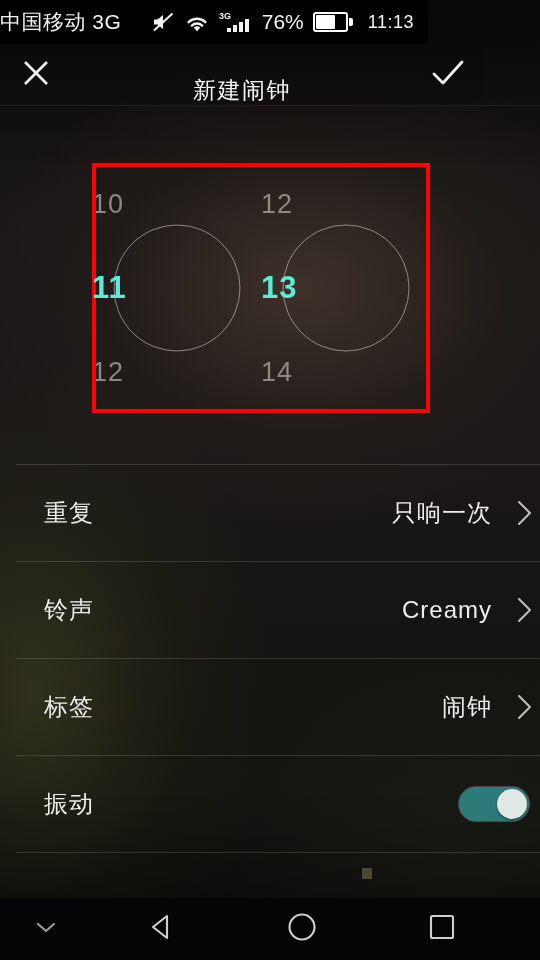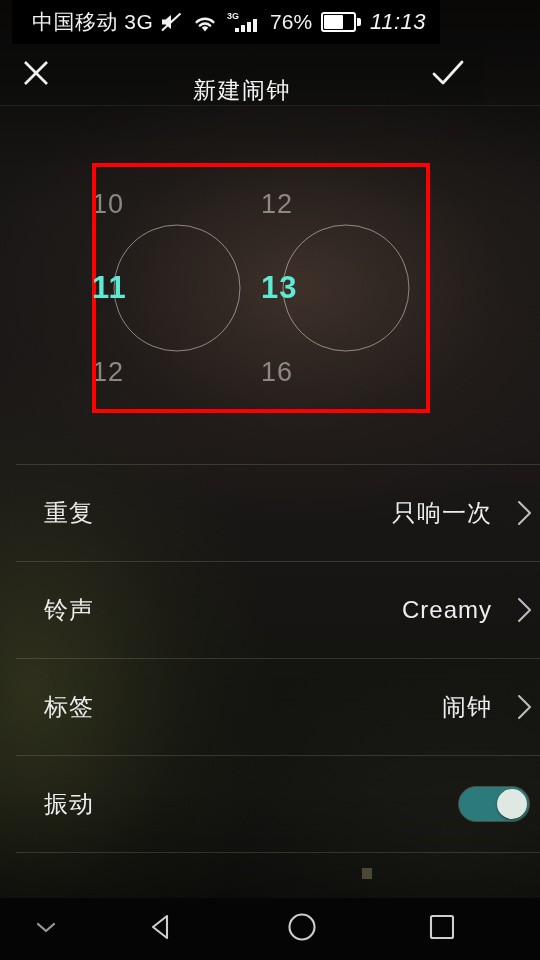--- a/index.html
+++ b/index.html
@@ -26,32 +26,32 @@
       radial-gradient(ellipse 400px 260px at 85% 88%, rgba(38,40,30,0.45) 0%, rgba(0,0,0,0) 75%),
       linear-gradient(180deg,#0d0c0b 0%,#191716 22%,#1b1817 46%,#16171180 70%,#0e0e0c 100%);
   }
   .wallpaper:after{
     content:"";position:absolute;inset:0;
     background:linear-gradient(180deg, rgba(0,0,0,0.35) 0%, rgba(0,0,0,0) 18%, rgba(0,0,0,0) 82%, rgba(0,0,0,0.45) 100%);
   }
 
   
   .statusbar {
-    position:absolute; left:12px; top:0; width:428px; height:44px;
+    position:absolute; left:0; top:0; width:428px; height:44px;
     background:#000;
     display:flex; align-items:center;
-    padding:0 14px 0 20px;
+    padding:0 14px 0 0;
     color:#f2f2f2;
     z-index:30;
   }
   .carrier { font-size:21px; letter-spacing:0.5px; white-space:nowrap; }
   .sb-right { margin-left:auto; display:flex; align-items:center; gap:9px; }
   .sb-icon { display:flex; align-items:center; }
   .bat-pct { font-size:21px; letter-spacing:0px; }
-  .clock { font-size:22px; letter-spacing:0.5px;font-style:italic; }
+  .clock { font-size:18px; margin-left:6px; letter-spacing:0.5px; }
 
   
   .battery { position:relative; width:40px; height:20px; }
   .battery .shell {
     position:absolute; left:0; top:0; width:35px; height:20px;
     border:2px solid #fff; border-radius:3px;
   }
   .battery .cap {
     position:absolute; right:0; top:6px; width:4px; height:8px;
     background:#fff; border-radius:0 2px 2px 0;
@@ -236,21 +236,21 @@
         <span class="ghost top">10</span>
         <span class="sel-circle"></span>
         <span class="sel-val">11</span>
         <span class="ghost bottom">12</span>
       </div>
 
       <div class="wheel">
         <span class="ghost top">12</span>
         <span class="sel-circle"></span>
         <span class="sel-val">13</span>
-        <span class="ghost bottom">16</span>
+        <span class="ghost bottom">14</span>
       </div>
 
     </div>
 
     <div class="redbox"></div>
   </div>
 
   <div class="list">
 
     <div class="row">

